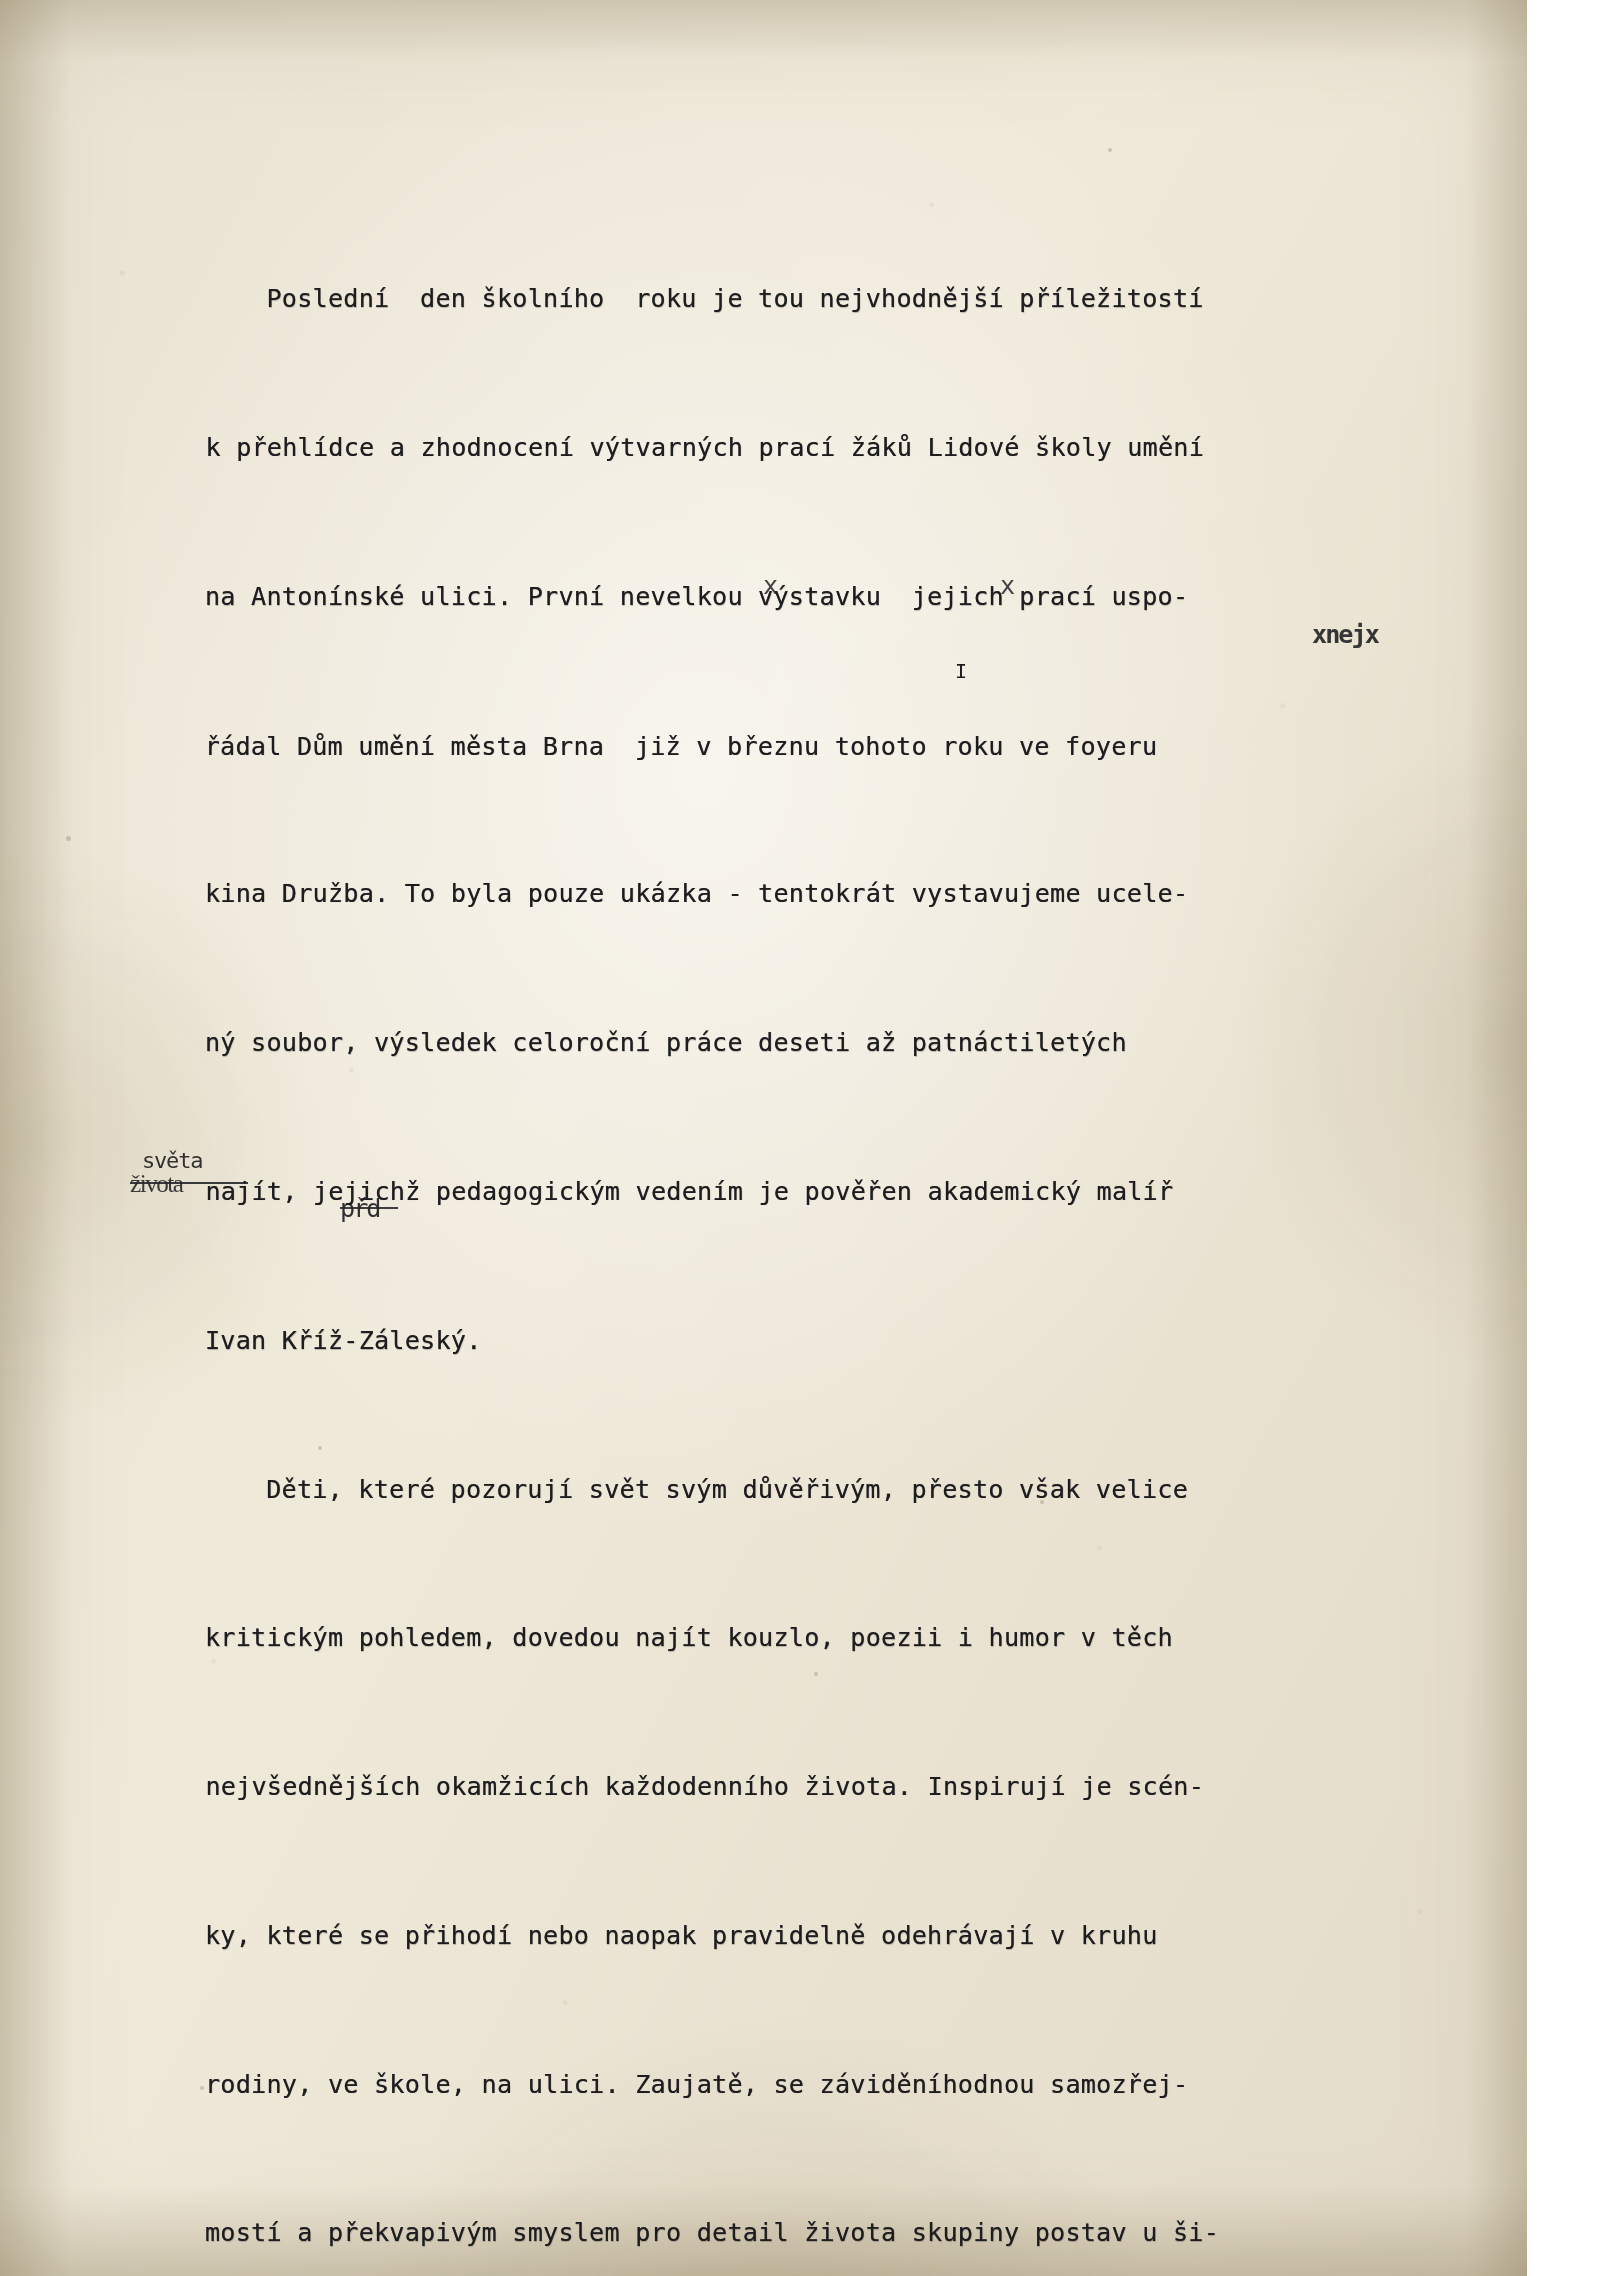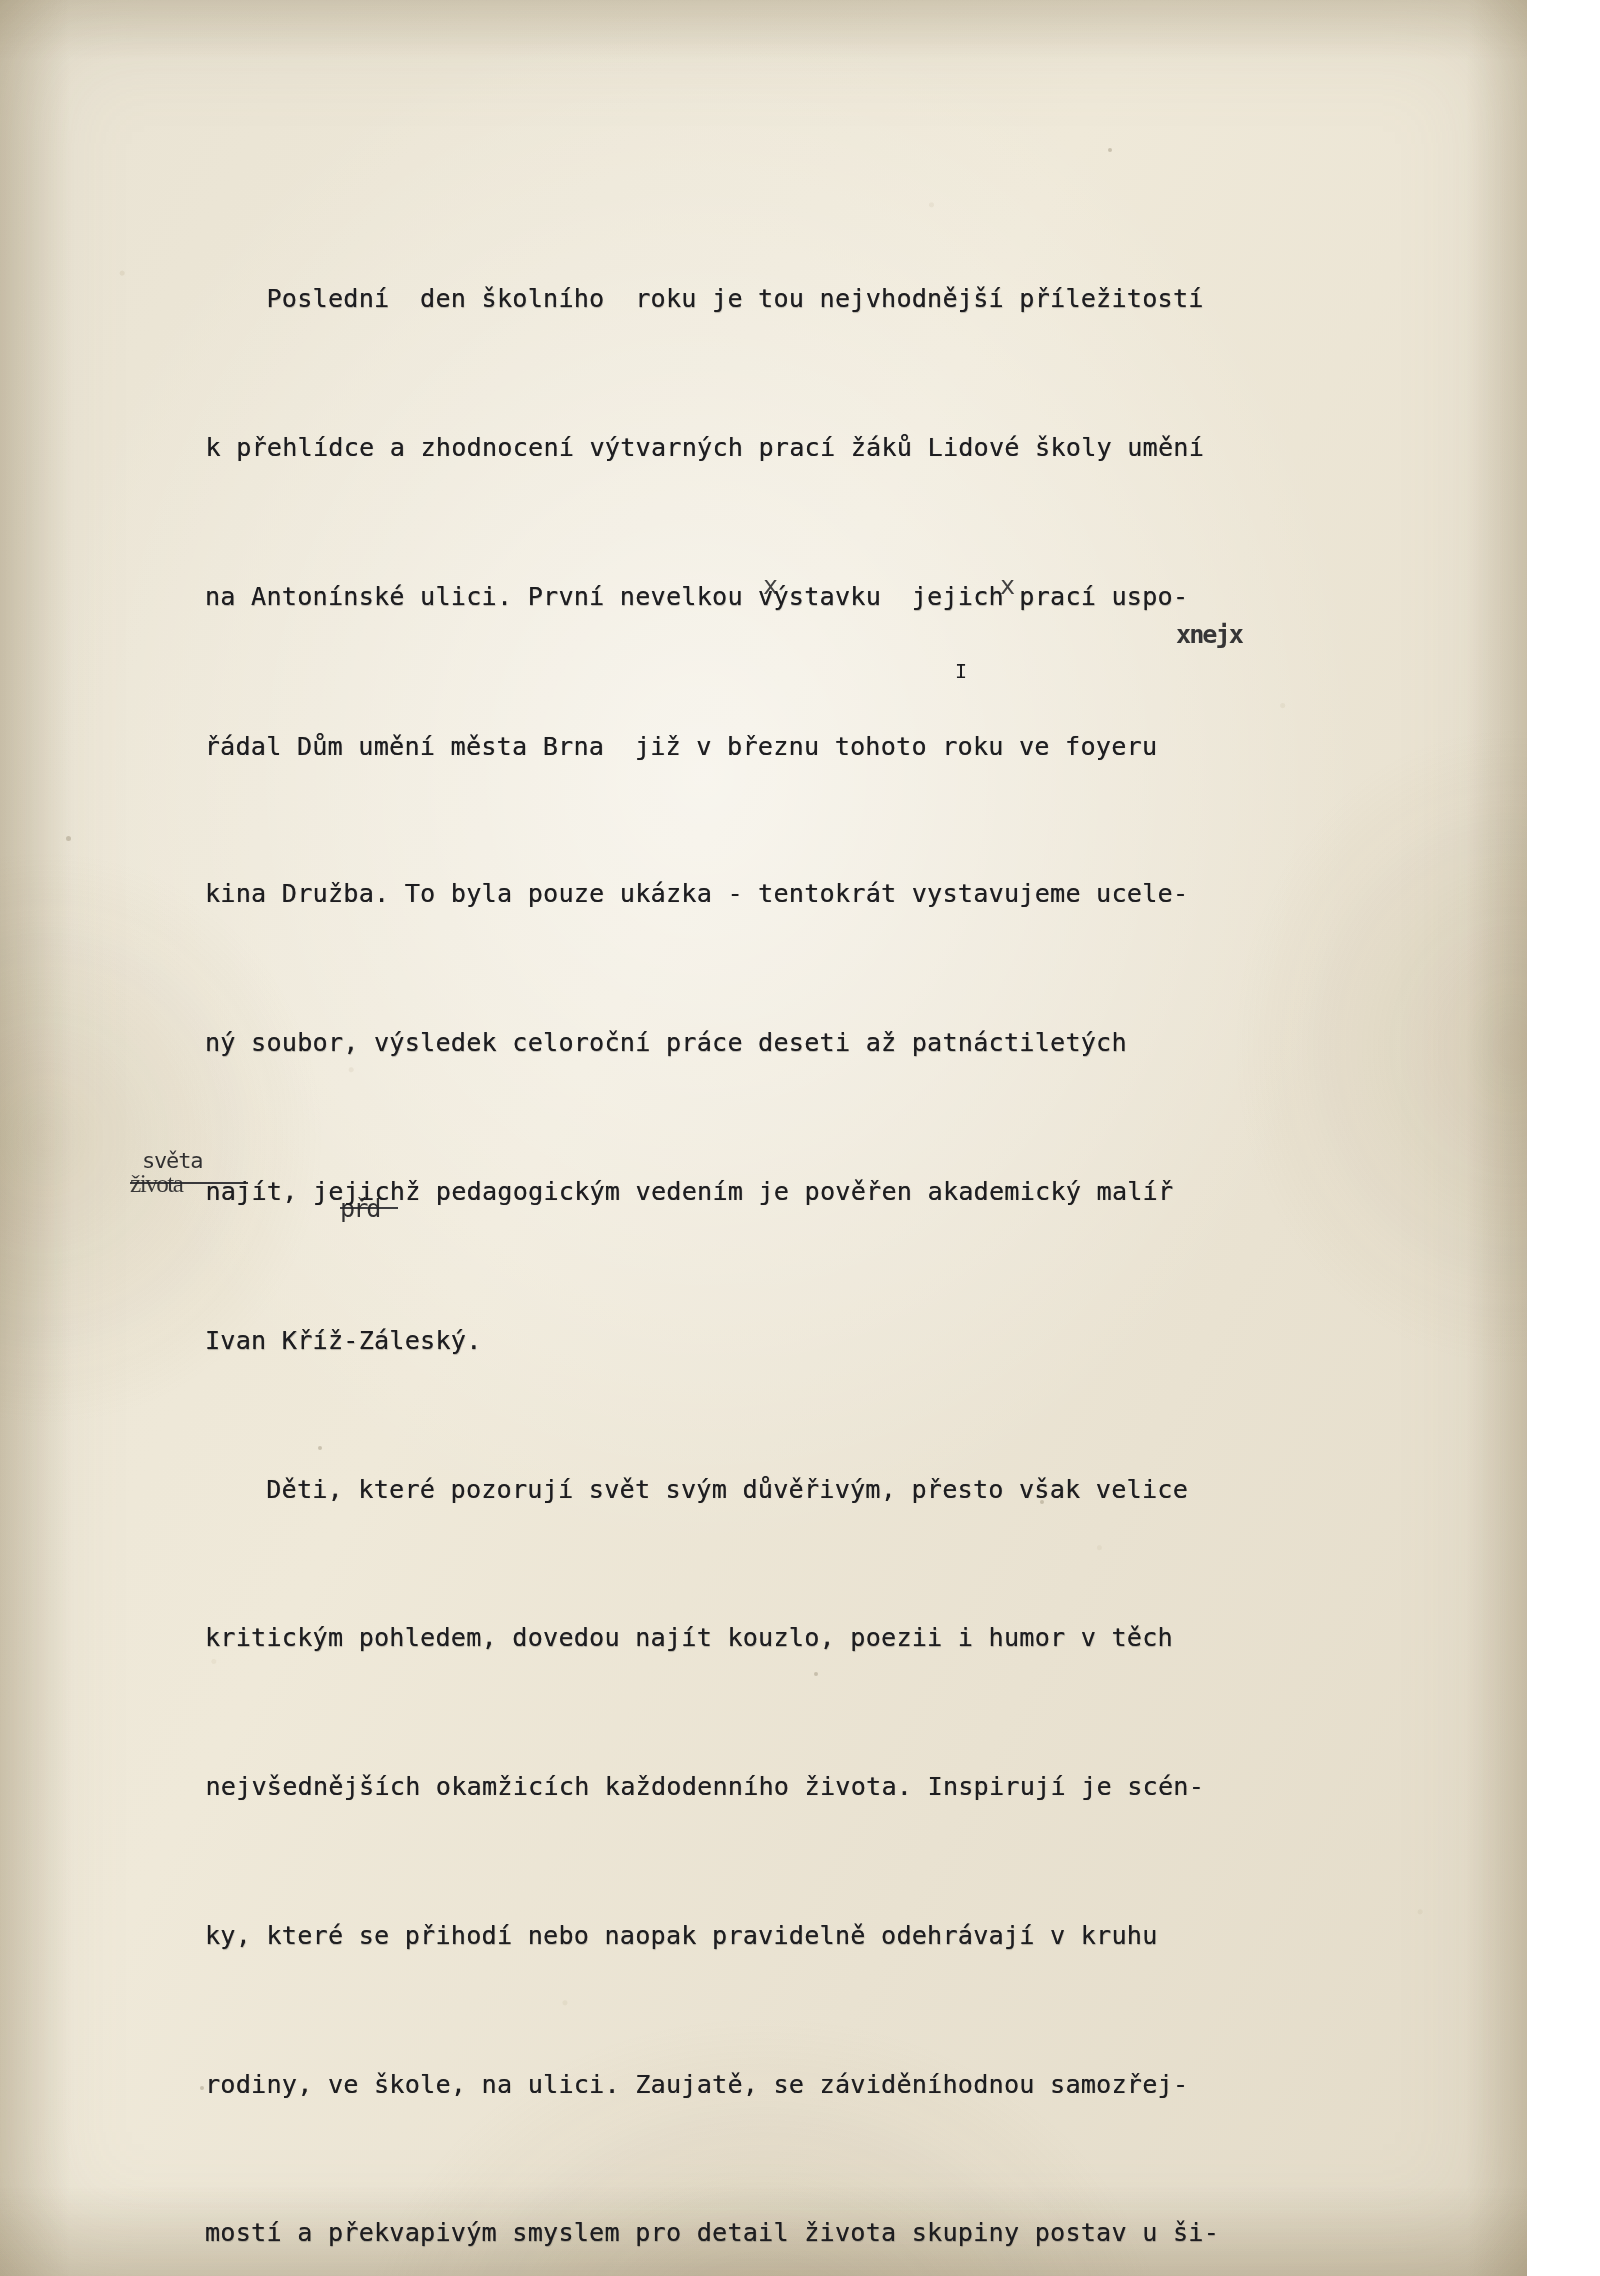--- a/index.html
+++ b/index.html
@@ -131,21 +131,21 @@
     
     
     
     
     
   </div>
 
   <div style="position:absolute; left:763px; top:571px; font-family:'DejaVu Sans Mono',monospace; font-size:25.2px; color:#1d1d20; opacity:.82;">x</div>
   <div style="position:absolute; left:1000px; top:571px; font-family:'DejaVu Sans Mono',monospace; font-size:25.2px; color:#1d1d20; opacity:.82;">x</div>
 
-  <div style="position:absolute; left:1176px; top:620px; font-family:'DejaVu Sans Mono',monospace; font-size:25.2px; color:#1d1d20; letter-spacing:-2px; font-weight:700; opacity:.88;">xnejx</div>
+  <div style="position:absolute; left:1312px; top:620px; font-family:'DejaVu Sans Mono',monospace; font-size:25.2px; color:#1d1d20; letter-spacing:-2px; font-weight:700; opacity:.88;">xnejx</div>
 
   <div style="position:absolute; left:955px; top:659px; font-family:'DejaVu Sans Mono',monospace; font-size:20px; color:#1d1d20;">I</div>
 
   <div style="position:absolute; left:130px; top:1168px; width:118px; height:28px;">
     <div style="position:absolute; left:0; top:2px; font-family:Liberation Serif, serif; font-size:25.2px; color:#1d1d20; letter-spacing:-1.5px; opacity:.85;">života</div>
     <div style="position:absolute; left:0; top:50%; width:118px; height:2.4px; background:#26262a; opacity:.9;"></div>
     <div style="position:absolute; left:12px; top:-20px; font-family:'DejaVu Sans Mono',monospace; font-size:22px; color:#1d1d20; letter-spacing:-1.2px; opacity:.9;">světa</div>
   </div>
 
   <div style="position:absolute; left:340px; top:1192px; width:58px; height:28px;">

